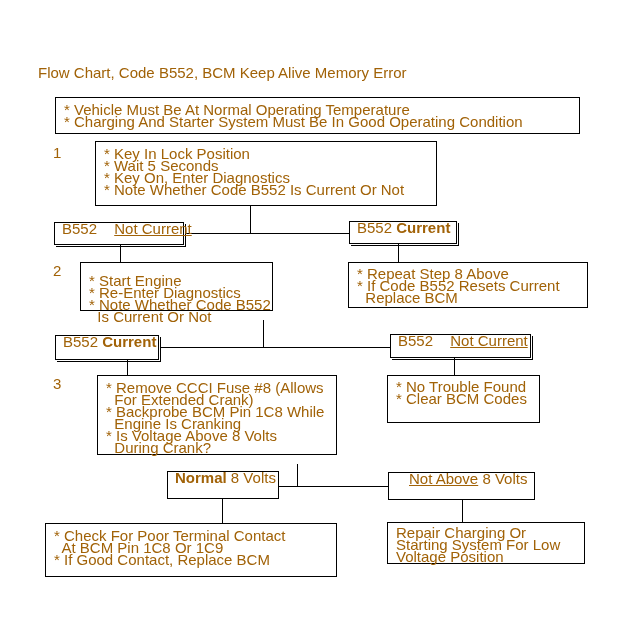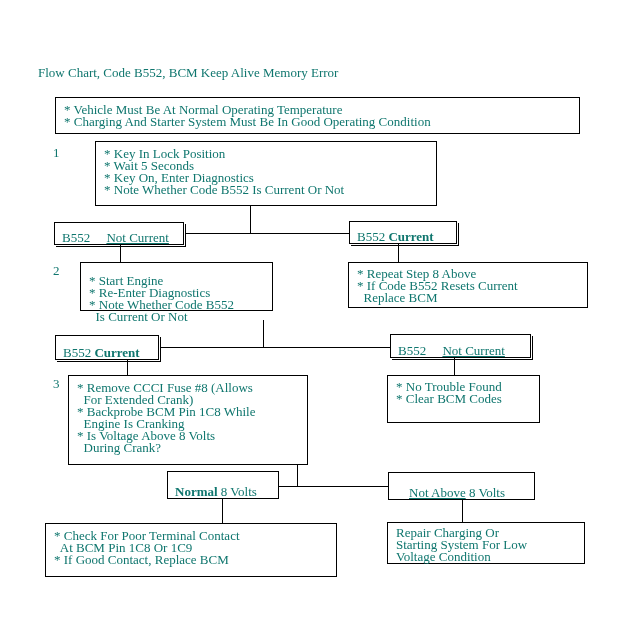--- a/index.html
+++ b/index.html
@@ -1,33 +1,33 @@
 <!DOCTYPE html>
 <html><head>
 <meta charset="utf-8">
 <style>
   html,body { margin:0; padding:0; background:#ffffff; }
   .page {
     position:relative; width:630px; height:639px;
-    background:#ffffff; color:#0f766e;
-    font-family:Liberation Serif, serif;
-    font-size:13px; line-height:12px; overflow:hidden;
+    background:#ffffff; color:#a16207;
+    font-family:Liberation Sans, sans-serif;
+    font-size:15px; line-height:12px; overflow:hidden;
   }
   .title { position:absolute; white-space:pre; }
   .num   { position:absolute; }
   .box {
     position:absolute; box-sizing:border-box;
     border:1px solid #000; background:#fff;
     padding:6px 8px 0 8px; white-space:pre;
   }
   .dec {
     position:absolute; box-sizing:border-box;
     border:1px solid #000; background:#fff;
     box-shadow:1px 1px 0 0 #ffffff, 2px 2px 0 0 #000000;
-    display:flex; align-items:flex-end; padding:0 7px; white-space:pre;
+    display:flex; align-items:flex-start; padding:0 7px; white-space:pre;
   }
   .em-b { font-weight:bold; }
   .em-u { text-decoration:underline;margin-left:13px; }
   .line { position:absolute; background:#000; }
 </style>
 </head>
 <body>
 
 <div class="page">
 
@@ -71,21 +71,21 @@
     <span>B552 </span><span class="em-b">Current</span><span></span>
   </div>
   <div class="dec" style="left:390px; top:334px; width:141px; height:24px;">
     <span>B552 </span><span class="em-u">Not Current</span><span></span>
   </div>
 
   <div class="line" style="left:127px; top:360px; width:1px; height:15px;"></div>
   <div class="line" style="left:454px; top:358px; width:1px; height:17px;"></div>
 
   <div class="num" style="left:53px; top:378px;">3</div>
-  <div class="box" style="left:68px; top:375px; width:240px; height:90px;">* Remove CCCI Fuse #8 (Allows
+  <div class="box" style="left:97px; top:375px; width:240px; height:80px;">* Remove CCCI Fuse #8 (Allows
   For Extended Crank)
 * Backprobe BCM Pin 1C8 While
   Engine Is Cranking
 * Is Voltage Above 8 Volts
   During Crank?</div>
   <div class="box" style="left:387px; top:375px; width:153px; height:48px; padding-top:5px;">* No Trouble Found
 * Clear BCM Codes</div>
 
   <div class="line" style="left:297px; top:464px; width:1px; height:22px;"></div>
   <div class="line" style="left:279px; top:486px; width:109px; height:1px;"></div>
@@ -98,15 +98,15 @@
   </div>
 
   <div class="line" style="left:222px; top:499px; width:1px; height:24px;"></div>
   <div class="line" style="left:462px; top:500px; width:1px; height:22px;"></div>
 
   <div class="box" style="left:45px; top:523px; width:292px; height:54px;">* Check For Poor Terminal Contact
   At BCM Pin 1C8 Or 1C9
 * If Good Contact, Replace BCM</div>
   <div class="box" style="left:387px; top:522px; width:198px; height:42px; padding-top:4px;">Repair Charging Or
 Starting System For Low
-Voltage Condition</div>
+Voltage Position</div>
 
 </div>
 
 </body></html>

